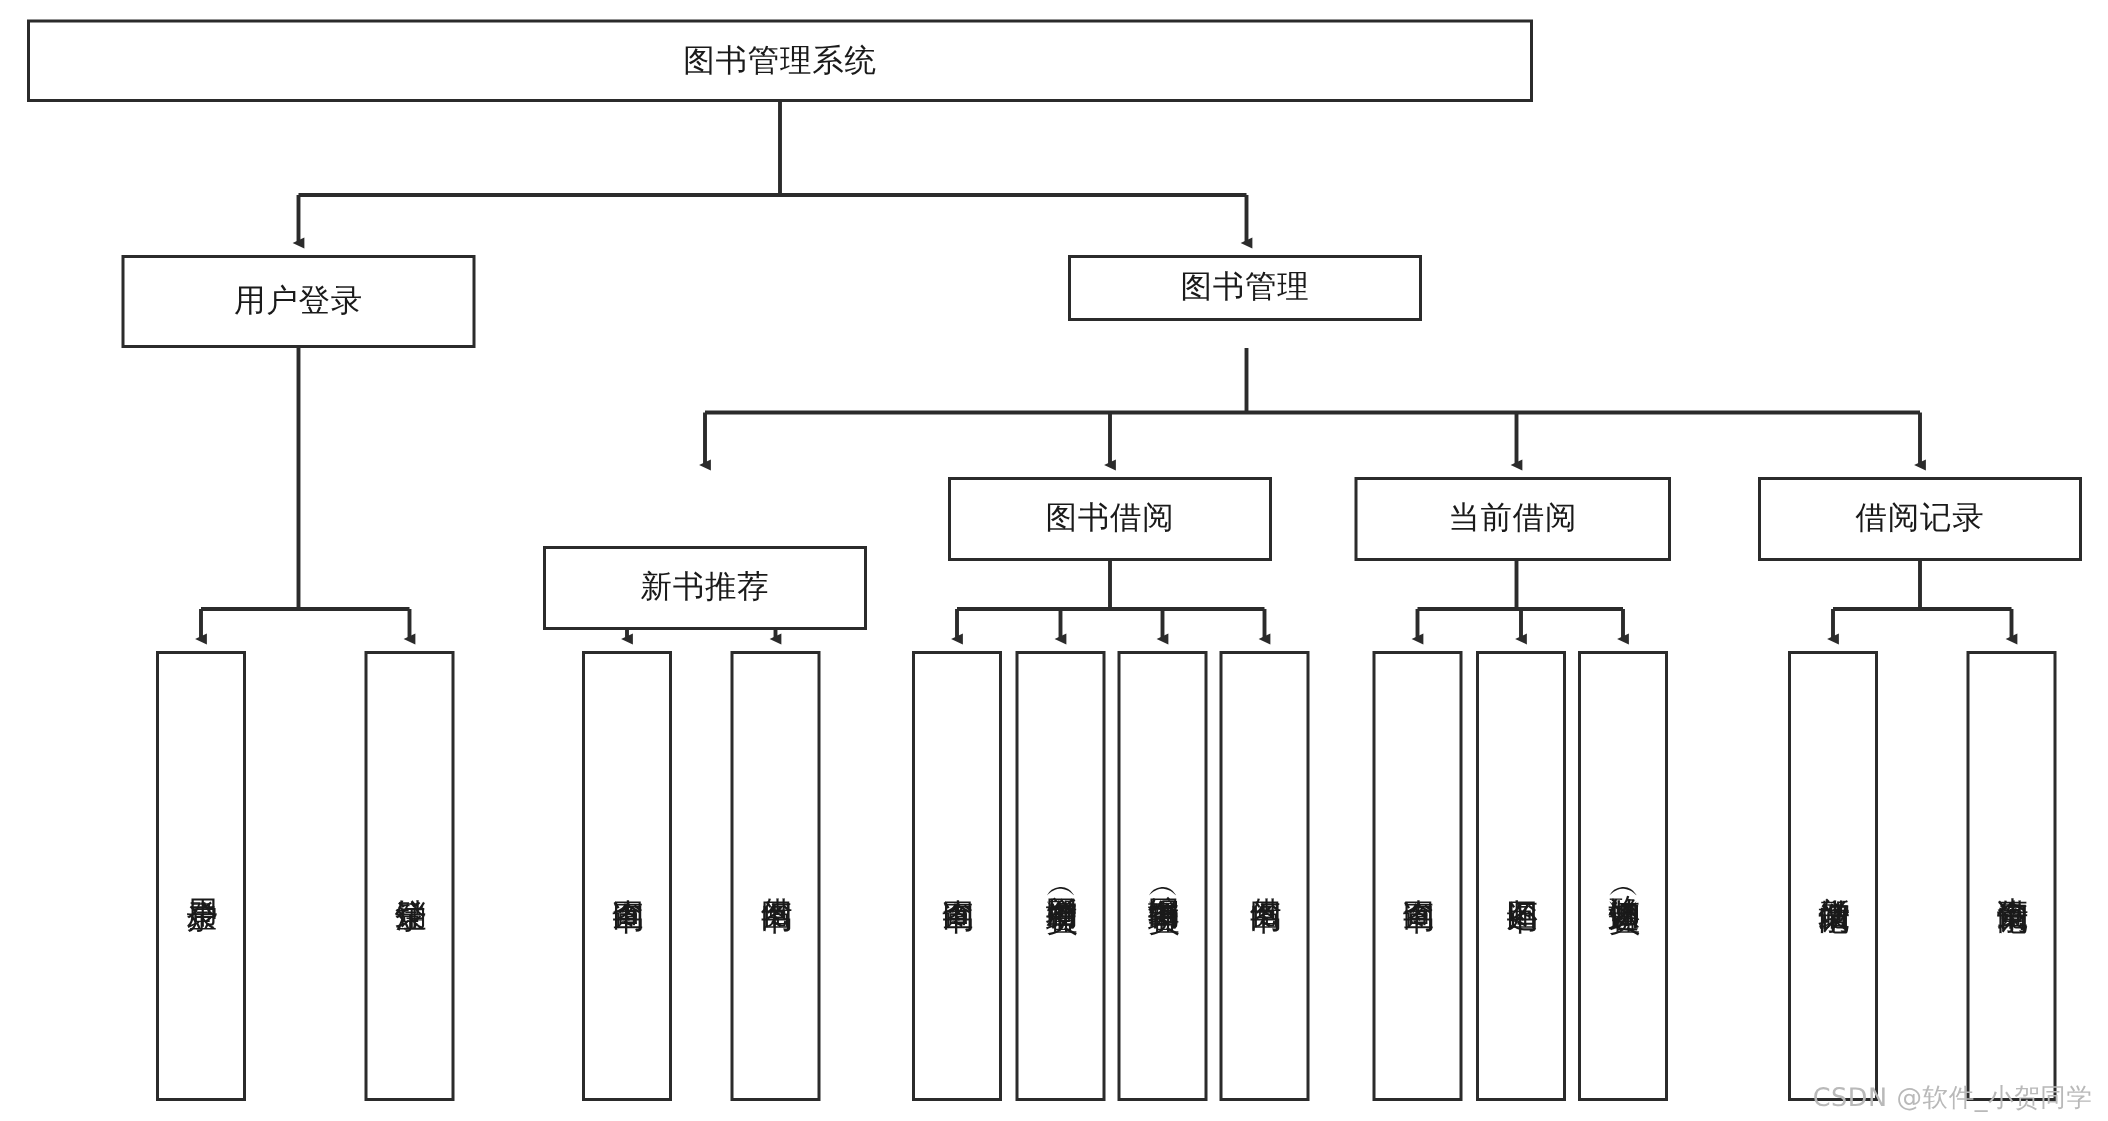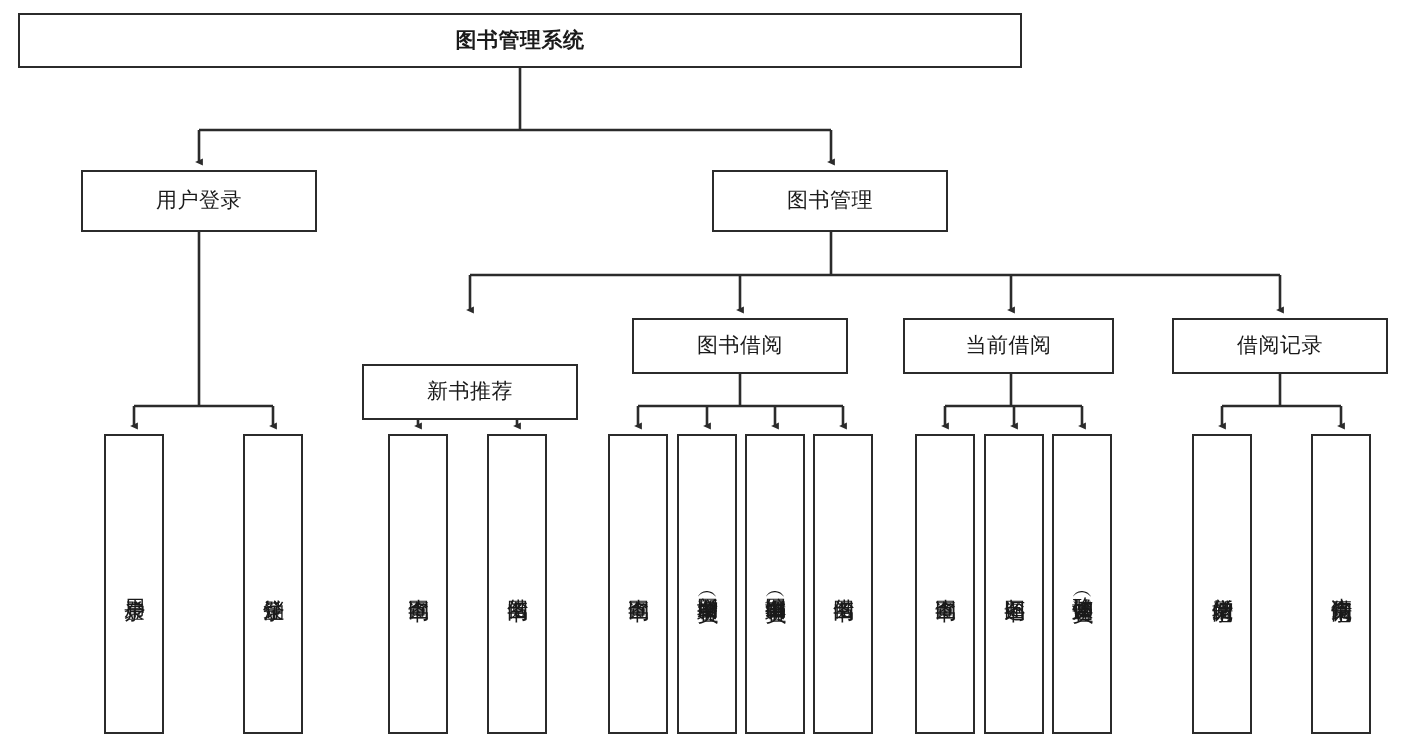--- a/index.html
+++ b/index.html
@@ -112,28 +112,28 @@
       <path d="M1014,406 L1014,426" marker-end="url(#arrowhead)"></path>
       <path d="M1082,406 L1082,426" marker-end="url(#arrowhead)"></path>
 
       <path d="M1280,374 L1280,406"></path>
       <path d="M1222,406 L1341,406"></path>
       <path d="M1222,406 L1222,426" marker-end="url(#arrowhead)"></path>
       <path d="M1341,406 L1341,426" marker-end="url(#arrowhead)"></path>
     </g>
   </svg>
 
-  <div class="node node-h" style="left:18px; top:13px; width:1004px; height:55px;font-weight:bold;">
+  <div class="node node-h" style="left:18px; top:13px; width:1004px; height:55px;">
     <span>图书管理系统</span>
   </div>
 
   <div class="node node-h" style="left:81px; top:170px; width:236px; height:62px;">
     <span>用户登录</span>
   </div>
-  <div class="node node-h" style="left:712px; top:170px; width:236px; height:62px;">
+  <div class="node node-h" style="left:712px; top:170px; width:236px; height:44px;">
     <span>图书管理</span>
   </div>
 
   <div class="node node-h" style="left:362px; top:318px; width:216px; height:56px;margin-top:46px;">
     <span>新书推荐</span>
   </div>
   <div class="node node-h" style="left:632px; top:318px; width:216px; height:56px;">
     <span>图书借阅</span>
   </div>
   <div class="node node-h" style="left:903px; top:318px; width:211px; height:56px;">
@@ -180,14 +180,15 @@
     <span>确认归还（管理员）</span>
   </div>
 
   <div class="node node-v" style="left:1192px; top:434px; width:60px; height:300px;">
     <span>新增借阅记录</span>
   </div>
   <div class="node node-v" style="left:1311px; top:434px; width:60px; height:300px;">
     <span>查询借阅记录</span>
   </div>
 
+  <div id="watermark">CSDN @软件_小贺同学</div>
 
 </div>
 
 </body></html>

